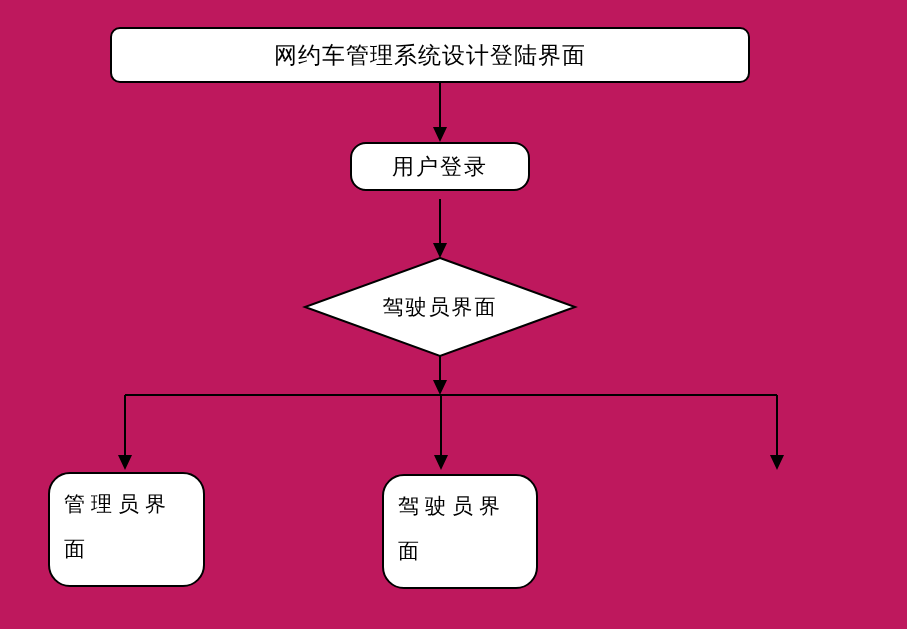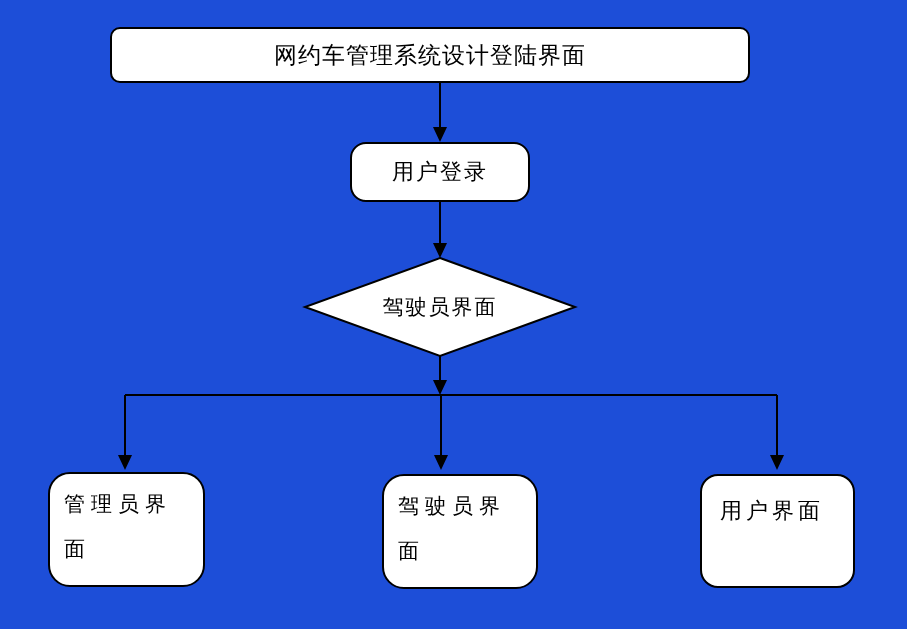--- a/index.html
+++ b/index.html
@@ -1,39 +1,39 @@
 <!DOCTYPE html>
 <html><head>
 <meta charset="utf-8">
 <style>
   html,body{margin:0;padding:0;background:#ffffff;}
   #stage{
     position:relative;
     width:907px;height:629px;
-    background:#1d4ed8;
+    background:#be185d;
     font-family:"Liberation Serif","DejaVu Serif",serif;
     color:#000;
     overflow:hidden;
   }
   #connector-svg{position:absolute;left:0;top:0;width:907px;height:629px;}
   .node{
     position:absolute;
     box-sizing:border-box;
     border:2px solid #000;
     background:#fff;
   }
   .node.center{
     display:flex;align-items:center;justify-content:center;text-align:center;
   }
   #title-box{
     left:110px;top:27px;width:640px;height:56px;border-radius:10px;
     font-size:23px;letter-spacing:1px;
   }
   #login-box{
-    left:350px;top:142px;width:180px;height:60px;border-radius:16px;
+    left:350px;top:142px;width:180px;height:49px;border-radius:16px;
     font-size:22px;letter-spacing:2px;
   }
   #decision-label{
     position:absolute;left:305px;top:258px;width:270px;height:98px;
     display:flex;align-items:center;justify-content:center;
     font-size:21px;letter-spacing:2px;
   }
   .leaf{
     border-radius:22px;
     font-size:21px;letter-spacing:6px;line-height:45px;
@@ -99,18 +99,15 @@
   </div>
 
   <div class="node leaf" id="admin-box">
     <span>管理员界面</span>
   </div>
 
   <div class="node leaf" id="driver-box">
     <span>驾驶员界面</span>
   </div>
 
-  <div class="node" id="user-box">
-    <span>用户界面</span>
-  </div>
 
 
 </div>
 
 </body></html>

